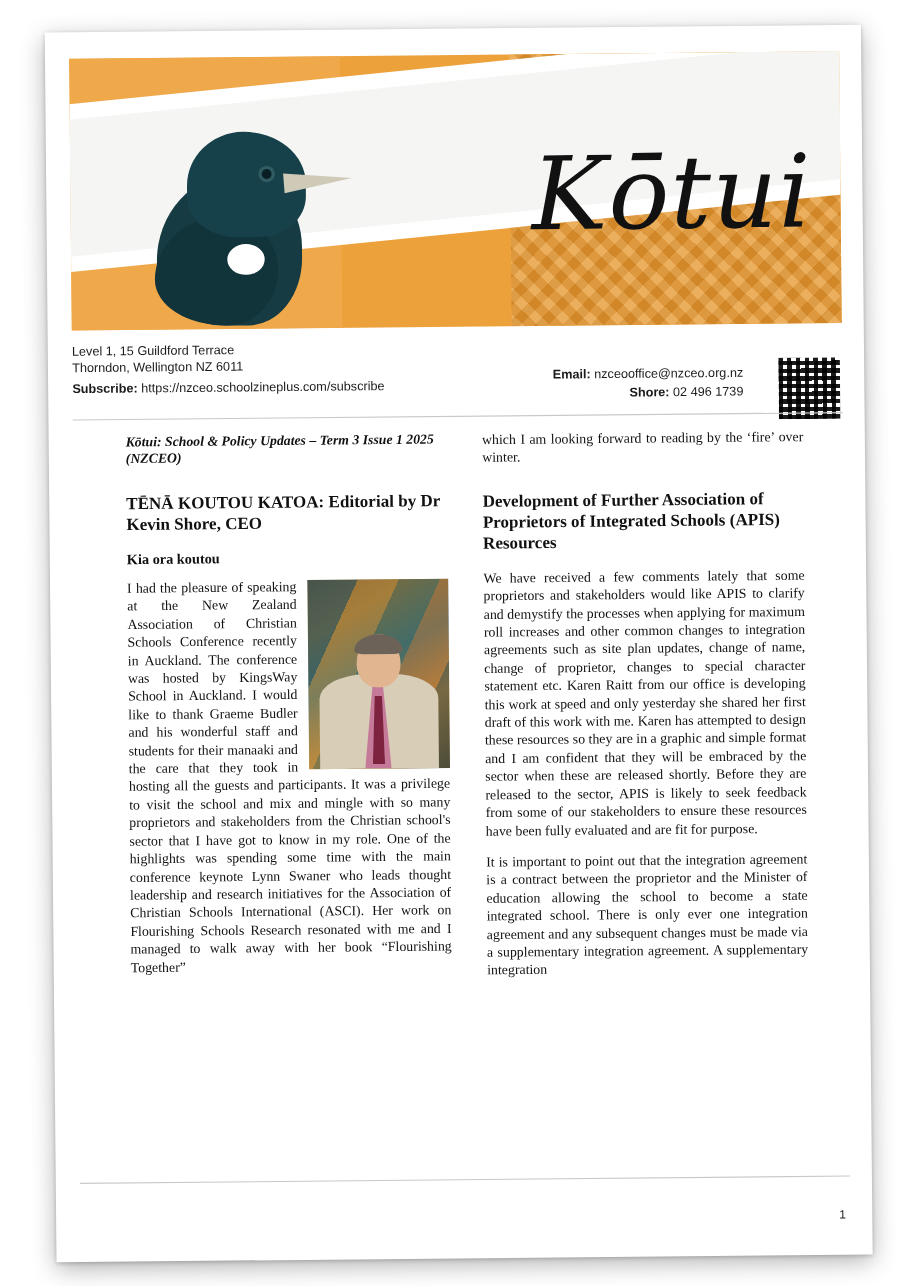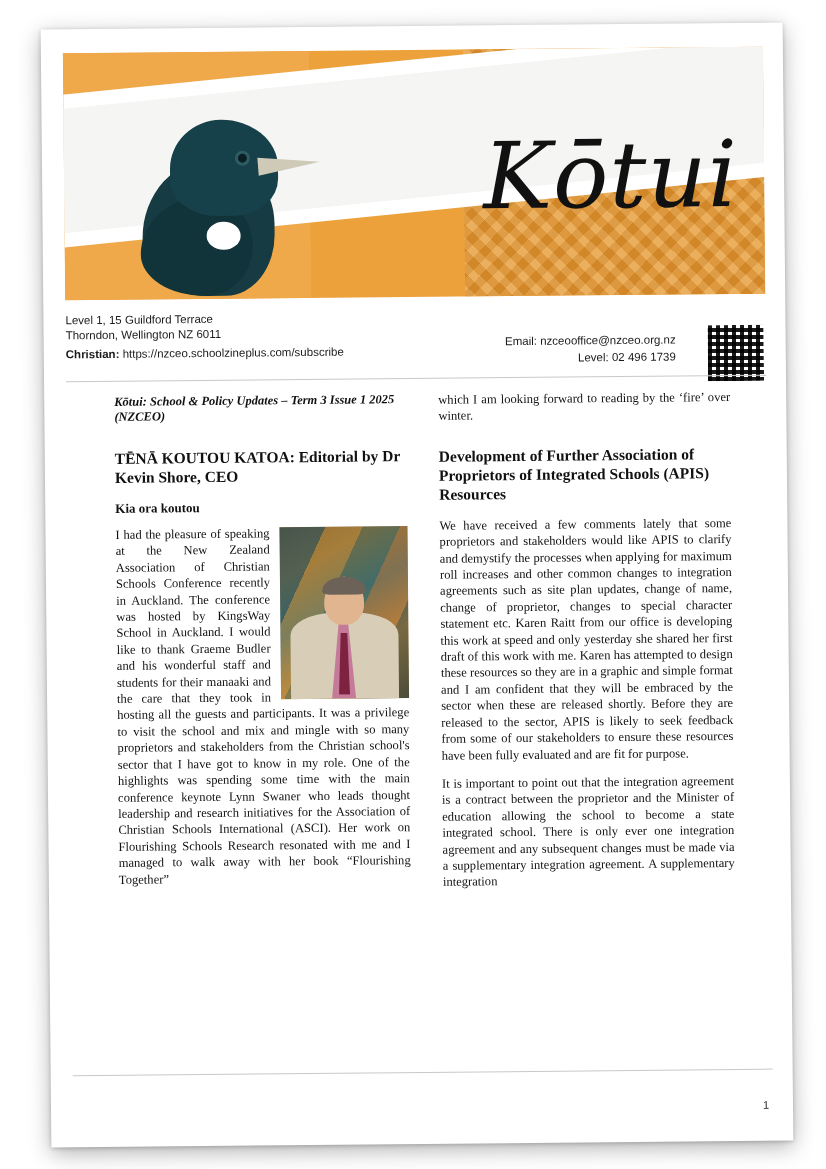--- a/index.html
+++ b/index.html
@@ -154,21 +154,21 @@
   }
   .addr-line { line-height: 14.5px; }
   .contact-right {
     position: absolute;
     right: 90px;
     top: 24px;
     text-align: right;
     line-height: 17px;
     font-size: 11.5px;
   }
-  .contact-right b { font-weight: normal; }
+  .contact-right b { font-weight: bold; }
   .qr {
     position: absolute;
     right: 0;
     top: 16px;
     width: 56px;
     height: 56px;
     background-color: #ffffff;
     background-image:
       repeating-linear-gradient(90deg, #1a1a1a 0 4px, #ffffff 4px 8px),
       repeating-linear-gradient(0deg, #1a1a1a 0 4px, #ffffff 4px 7px);
@@ -322,31 +322,31 @@
         <div class="bird-throat"></div>
       </div>
 
       <div class="mast-logo">Kōtui</div>
     </div>
 
     <div class="contact">
       <div class="addr-line">Level 1, 15 Guildford Terrace</div>
       <div class="addr-line">Thorndon, Wellington NZ 6011</div>
       <div class="addr-line" style="margin-top:5px;">
-        <b>Christian:</b>
+        <b>Subscribe:</b>
         <span>https://nzceo.schoolzineplus.com/subscribe</span>
       </div>
 
       <div class="contact-right">
         <div>
           <b>Email:</b>
           <span>nzceooffice@nzceo.org.nz</span>
         </div>
         <div>
-          <b>Level:</b>
+          <b>Shore:</b>
           <span>02 496 1739</span>
         </div>
       </div>
       <div class="qr"></div>
     </div>
 
     <div class="rule" style="top:352px;"></div>
 
     <div class="body-area">
 

